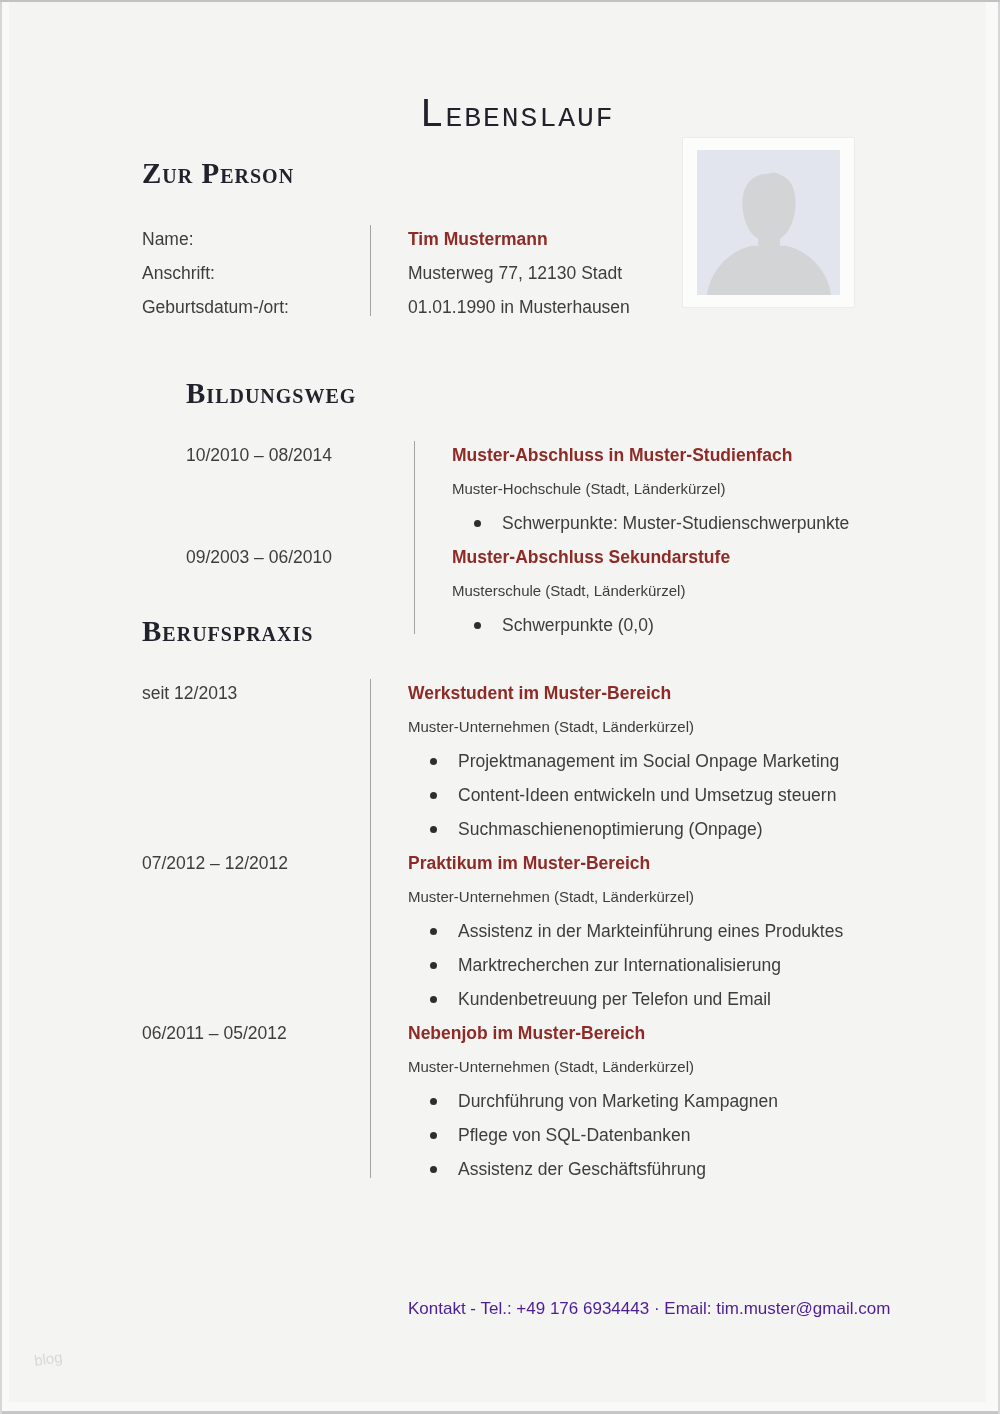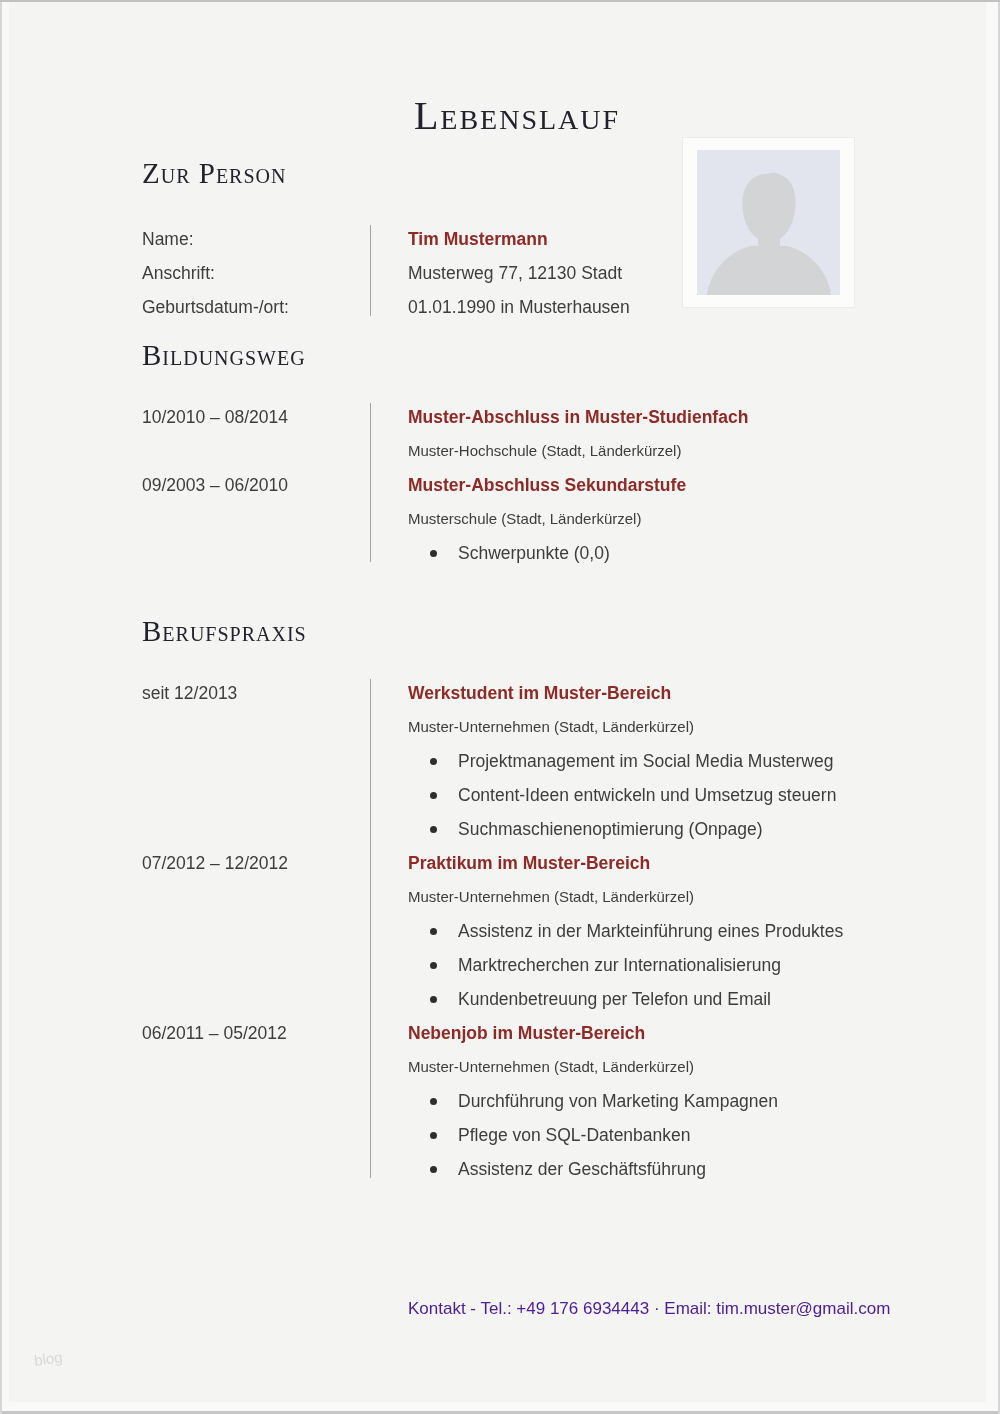--- a/index.html
+++ b/index.html
@@ -16,21 +16,21 @@
       inset 2px 0 0 #d6d6d6,
       inset -2px 0 0 #d6d6d6,
       inset 0 -3px 0 #c6c6c6,
       inset 9px 0 0 #f9f9f8,
       inset -14px 0 0 #f9f9f8,
       inset 0 -12px 0 #f9f9f8;
   }
   .title{
     position:absolute;left:142px;top:94px;width:750px;
     margin:0;text-align:center;
-    font-family:Liberation Serif, serif;
+    font-family:Liberation Mono, monospace;
     font-variant:small-caps;
     font-weight:500;
     font-size:40px;line-height:44px;
     letter-spacing:2px;
     color:#22222c;
   }
   .photo-frame{
     position:absolute;left:682px;top:137px;
     width:173px;height:171px;
     background:#fcfcfb;
@@ -39,27 +39,27 @@
     padding:12px 14px;
   }
   .photo{
     width:100%;height:100%;
     background:#e3e5ee;
     overflow:hidden;
   }
   .photo svg{display:block;width:100%;height:100%;}
   section{position:absolute;left:142px;width:750px;}
   .sec-person{top:156px;}
-  .sec-education{top:338px;}
+  .sec-education{top:376px;margin-left:44px;}
   .sec-experience{top:614px;}
   h2{
     margin:0;
     font-family:"Liberation Serif","DejaVu Serif",serif;
     font-variant:small-caps;
-    font-weight:400;
+    font-weight:700;
     font-size:29px;line-height:34px;
     letter-spacing:1px;
     color:#22222c;
   }
   .timeline{position:relative;}
   .timeline::before{
     content:"";
     position:absolute;left:228px;top:3px;bottom:8px;
     width:1px;background:#a3a3a3;
   }
@@ -142,20 +142,23 @@
   </section>
 
   <section class="sec-education">
     <h2>Bildungsweg</h2>
     <div class="timeline entries" id="education-entries">
   <div class="row">
     <div class="cell-date">10/2010 – 08/2014</div>
     <div class="cell-content">
       <div class="entry-title">Muster-Abschluss in Muster-Studienfach</div>
       <div class="entry-subtitle">Muster-Hochschule (Stadt, Länderkürzel)</div>
+      <ul class="bullets">
+              <li>Schwerpunkte: Muster-Studienschwerpunkte</li>
+            </ul>
     </div>
   </div>
 
   <div class="row">
     <div class="cell-date">09/2003 – 06/2010</div>
     <div class="cell-content">
       <div class="entry-title">Muster-Abschluss Sekundarstufe</div>
       <div class="entry-subtitle">Musterschule (Stadt, Länderkürzel)</div>
       <ul class="bullets">
               <li>Schwerpunkte (0,0)</li>
@@ -167,21 +170,21 @@
 
   <section class="sec-experience">
     <h2>Berufspraxis</h2>
     <div class="timeline entries" id="experience-entries">
   <div class="row">
     <div class="cell-date">seit 12/2013</div>
     <div class="cell-content">
       <div class="entry-title">Werkstudent im Muster-Bereich</div>
       <div class="entry-subtitle">Muster-Unternehmen (Stadt, Länderkürzel)</div>
       <ul class="bullets">
-              <li>Projektmanagement im Social Media Musterweg</li>
+              <li>Projektmanagement im Social Onpage Marketing</li>
               <li>Content-Ideen entwickeln und Umsetzug steuern</li>
               <li>Suchmaschienenoptimierung (Onpage)</li>
             </ul>
     </div>
   </div>
 
   <div class="row">
     <div class="cell-date">07/2012 – 12/2012</div>
     <div class="cell-content">
       <div class="entry-title">Praktikum im Muster-Bereich</div>

